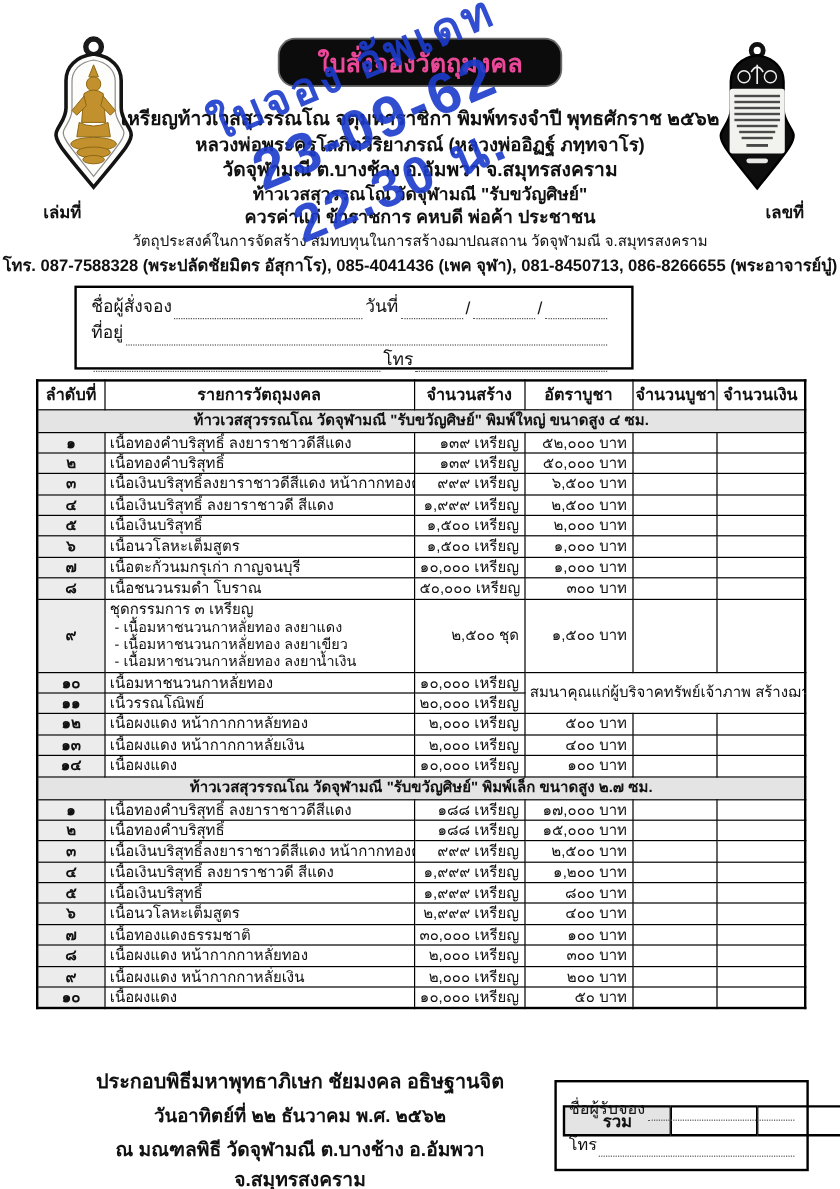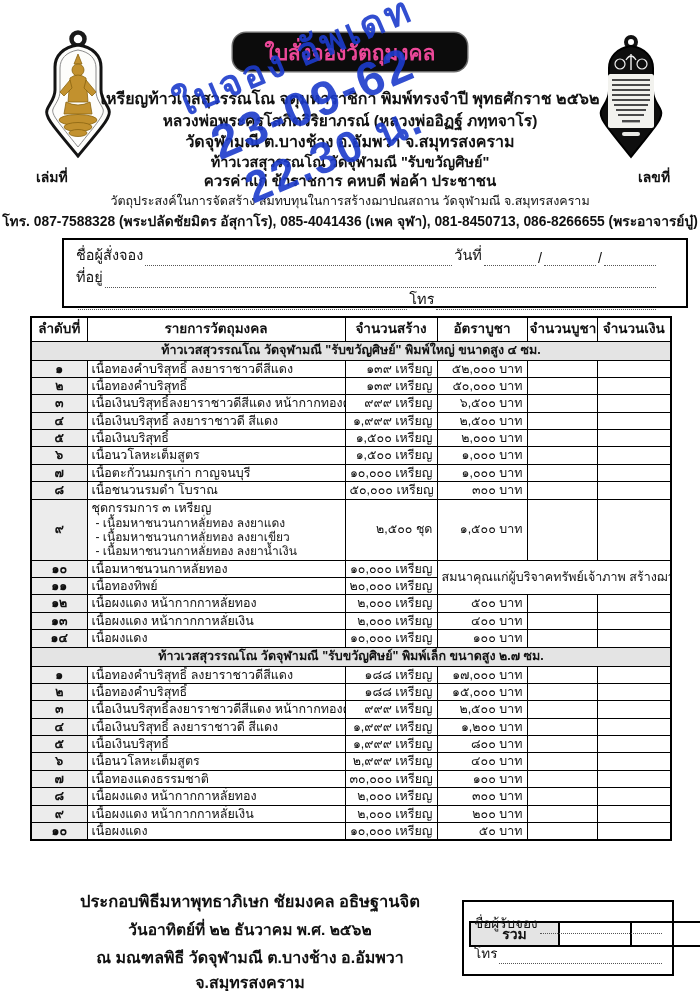--- a/index.html
+++ b/index.html
@@ -42,22 +42,22 @@
     transform:rotate(-23deg);
     color:#1c3bcc;text-align:center;font-weight:bold;
     opacity:.9;z-index:30;pointer-events:none;
     letter-spacing:3px;line-height:1.18;
   }
   .stamp .s1{font-size:37px;white-space:nowrap;}
   .stamp .s2{font-size:48px;}
   .stamp .s3{font-size:44px;}
   
   .order-box{
-    position:absolute;left:62px;top:238px;width:626px;height:70px;
-    border:2.5px solid #000;padding:6px 28px 4px 12px;box-sizing:border-box;
+    position:absolute;left:62px;top:238px;width:466px;height:70px;
+    border:2.5px solid #000;padding:6px 18px 4px 12px;box-sizing:border-box;
     font-size:14.5px;
   }
   .obrow{display:flex;align-items:flex-end;height:20px;margin-bottom:2px;}
   .obrow .lbl{white-space:nowrap;}
   .obrow .dots{flex:1;border-bottom:1.6px dotted #555;height:14px;margin:0 2px;}
   .obrow .dots.small{flex:0 0 52px;}
   .obrow .dots.w3{flex:3;}
   .obrow .dots.w2{flex:2;}
   
   table.items{
@@ -302,21 +302,21 @@
           <td></td>
         </tr>
         <tr>
           <td class="no">๑๐</td>
           <td class="desc">เนื้อมหาชนวนกาหลั่ยทอง</td>
           <td class="qty">๑๐,๐๐๐ เหรียญ</td>
           <td class="note" colspan="3" rowspan="2">สมนาคุณแก่ผู้บริจาคทรัพย์เจ้าภาพ สร้างฌาปณสถาน</td>
         </tr>
         <tr>
           <td class="no">๑๑</td>
-          <td class="desc">เนื้อทองทิพย์</td>
+          <td class="desc">เนื้วรรณโณิพย์</td>
           <td class="qty">๒๐,๐๐๐ เหรียญ</td>
         </tr>
         <tr>
           <td class="no">๑๒</td>
           <td class="desc">เนื้อผงแดง หน้ากากกาหลั่ยทอง</td>
           <td class="qty">๒,๐๐๐ เหรียญ</td>
           <td class="price">๕๐๐ บาท</td>
           <td></td>
           <td></td>
         </tr>

